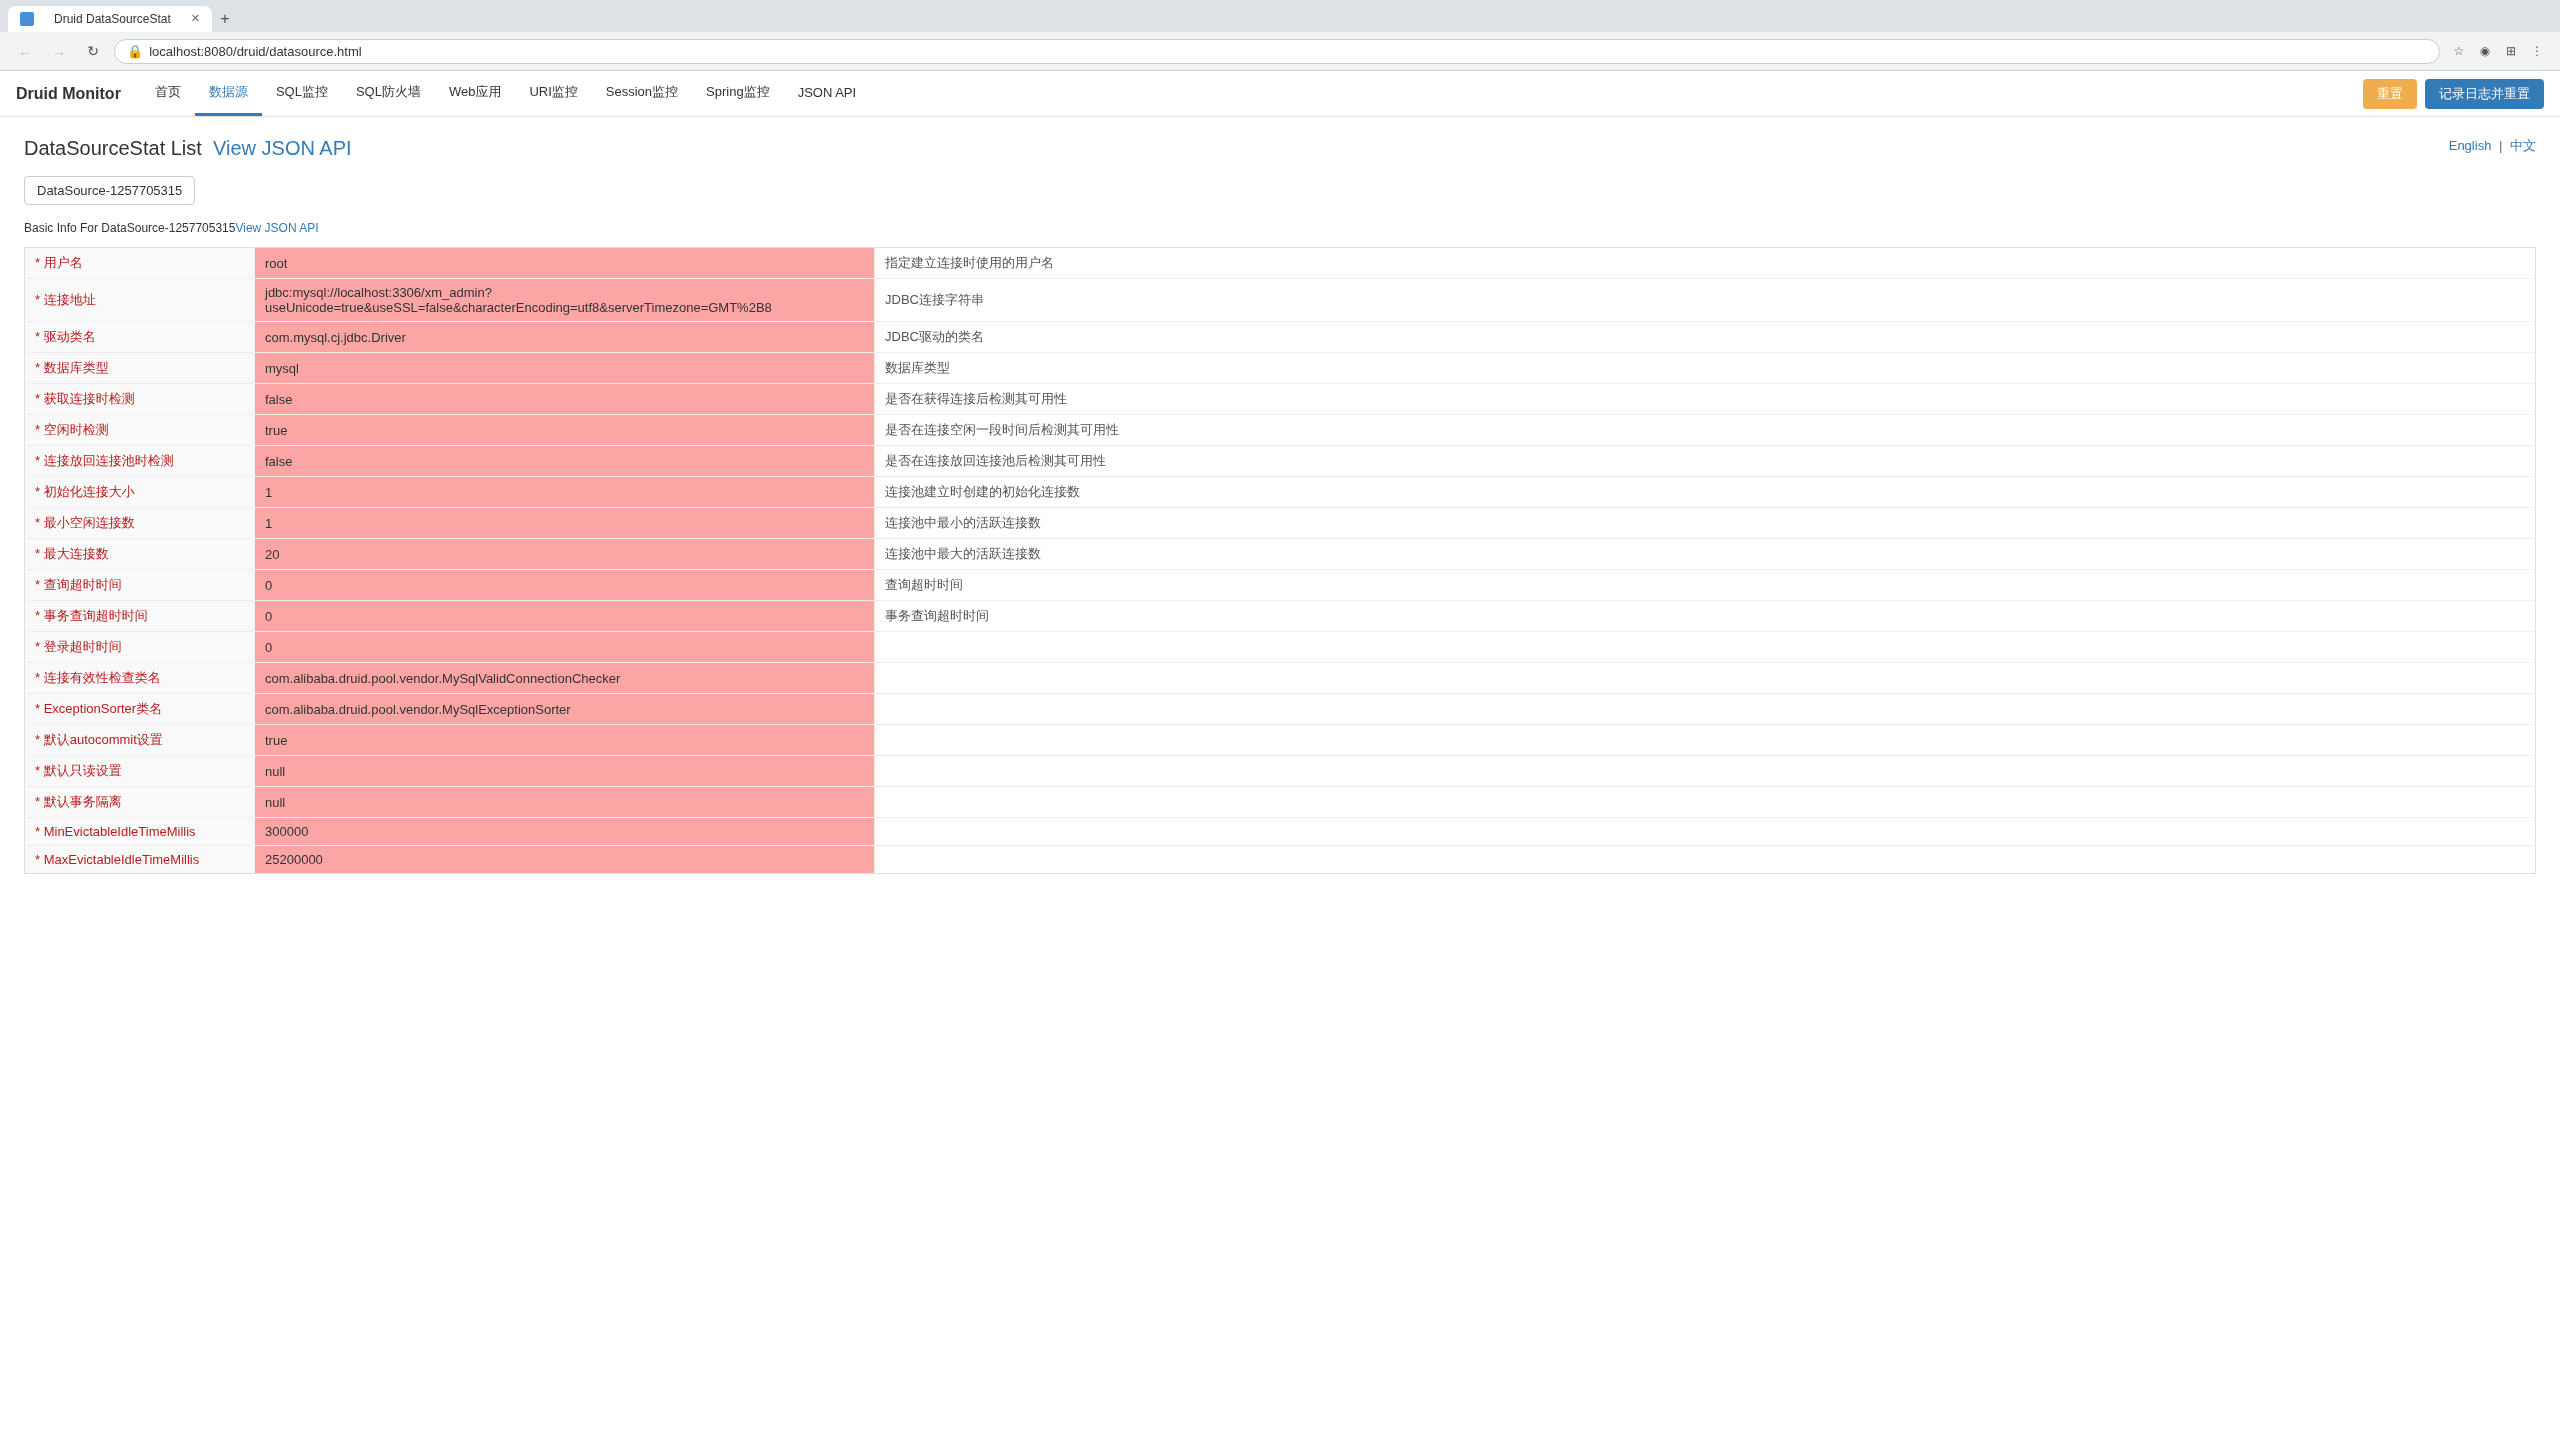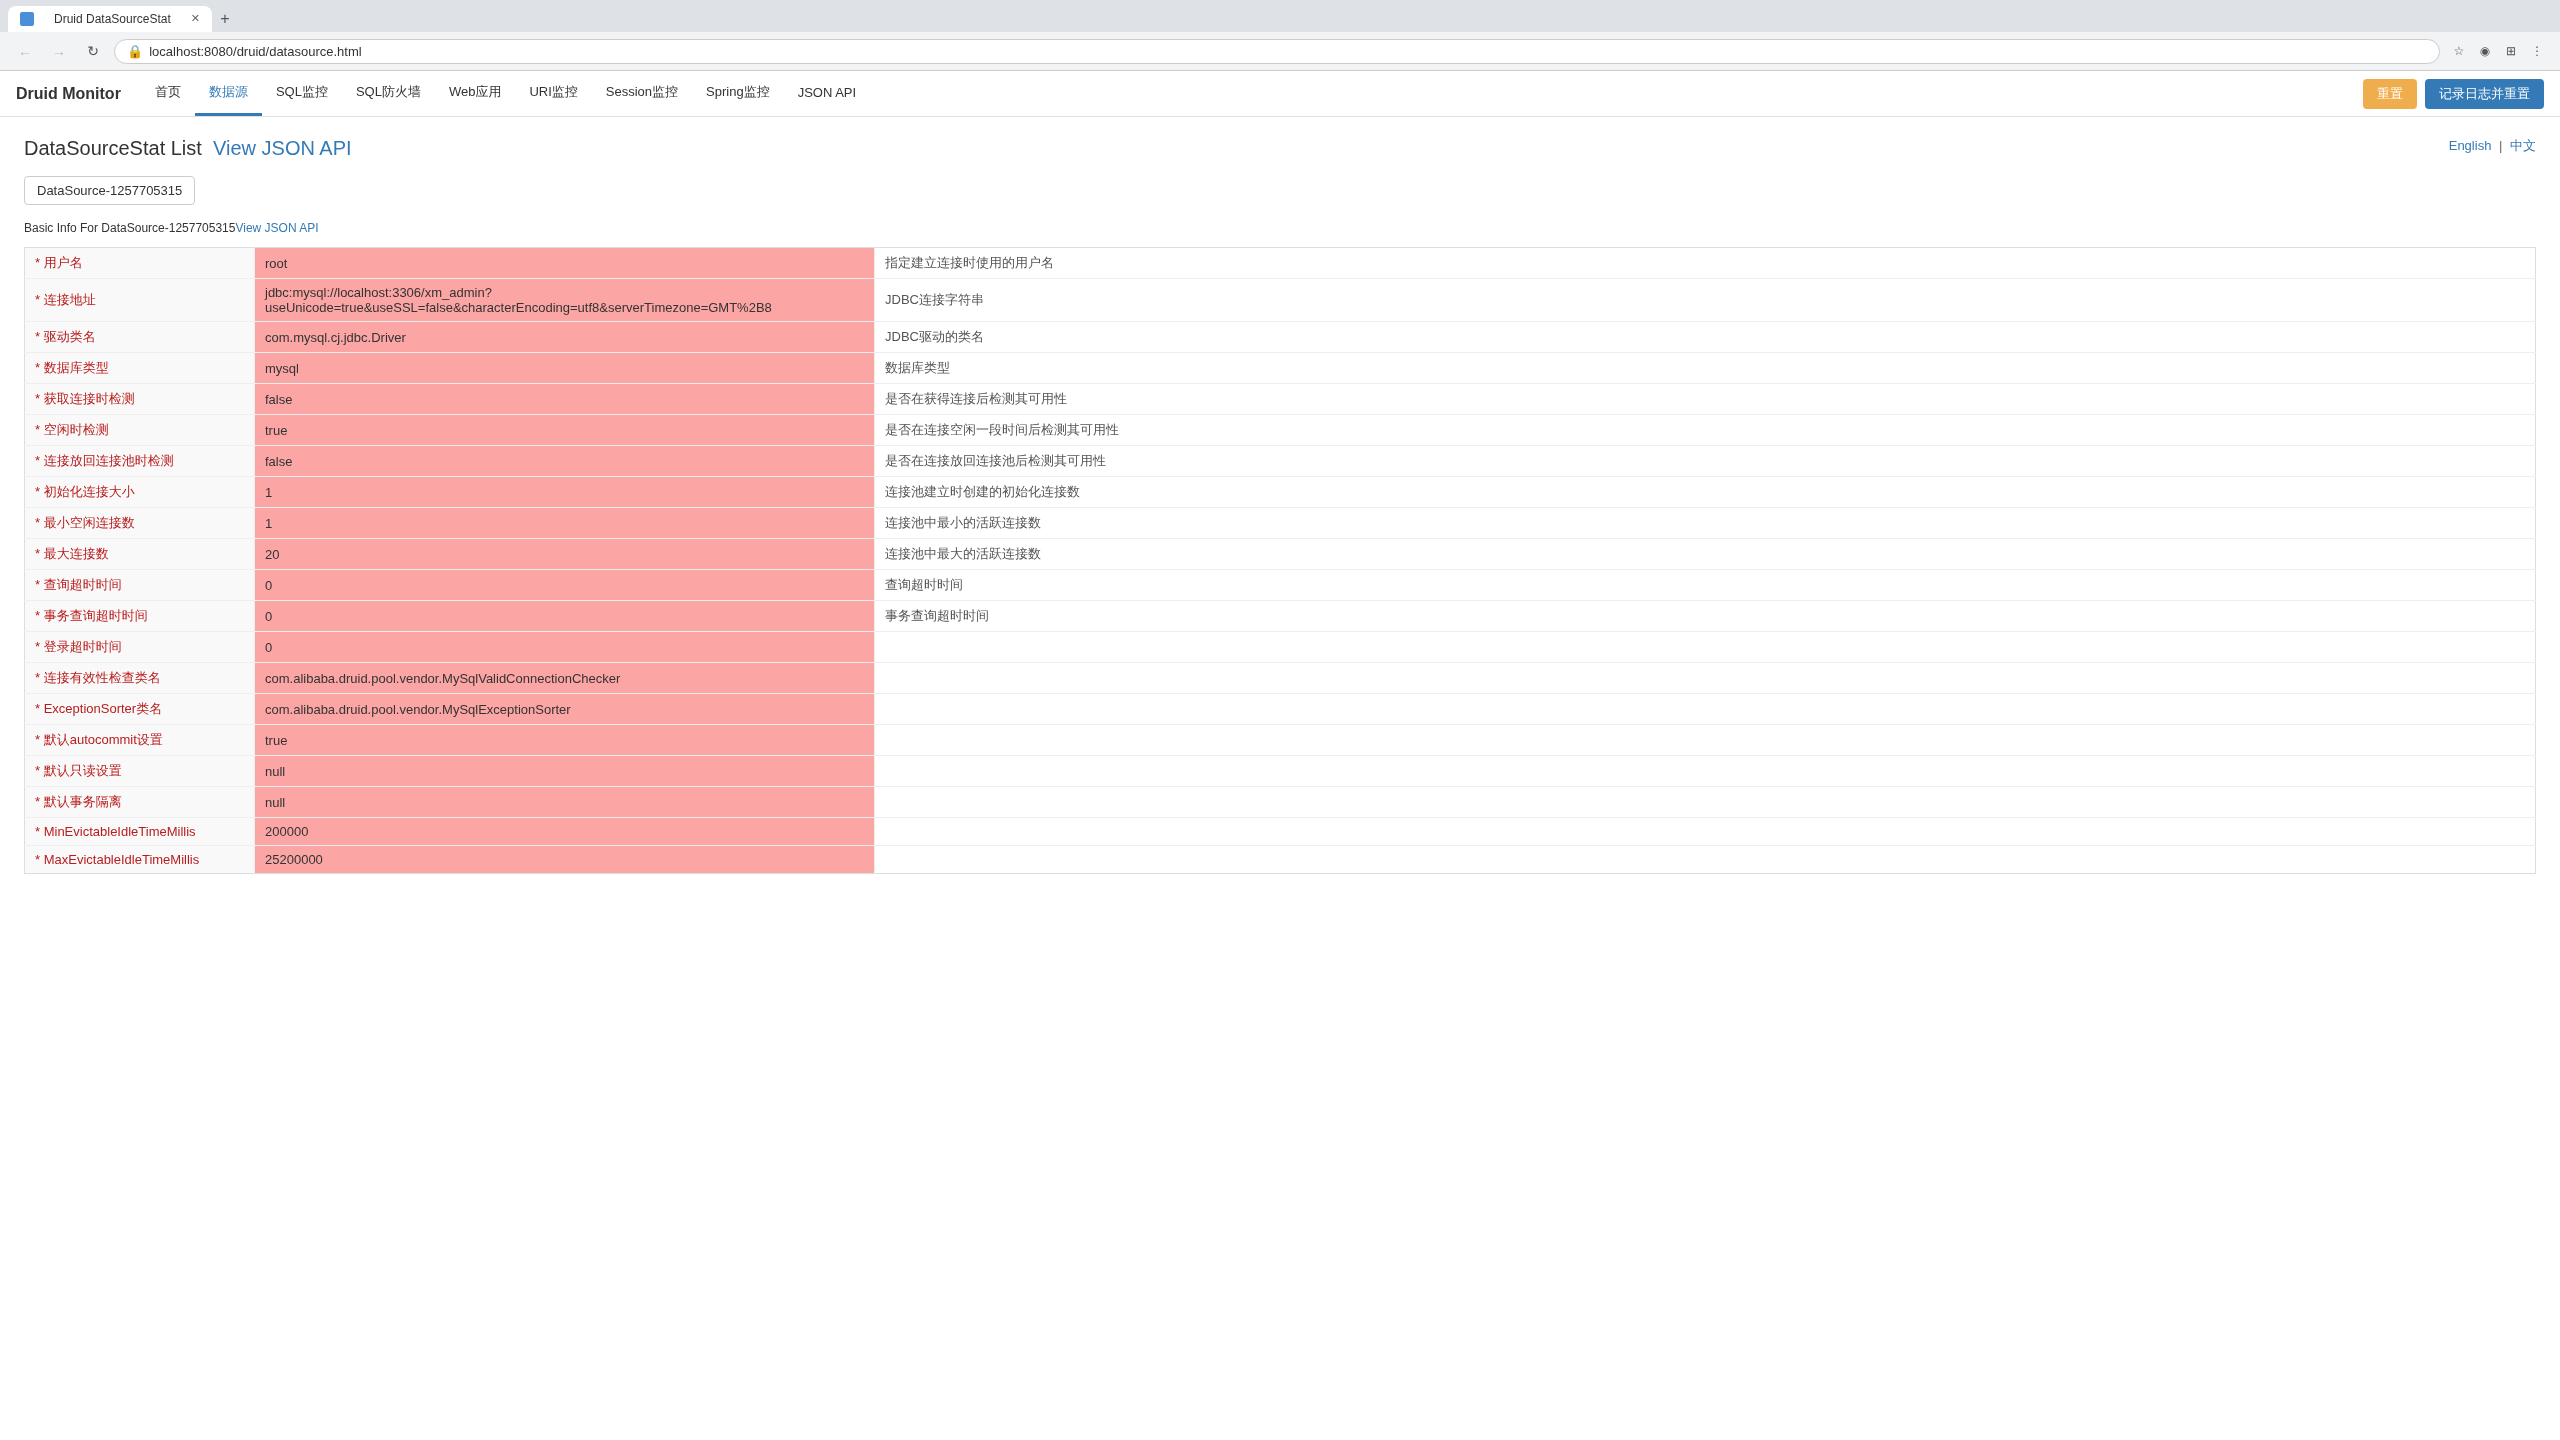--- a/index.html
+++ b/index.html
@@ -399,21 +399,21 @@
     <td>null</td>
     <td></td>
   </tr>
         <tr>
     <td>* 默认事务隔离</td>
     <td>null</td>
     <td></td>
   </tr>
         <tr>
     <td>* MinEvictableIdleTimeMillis</td>
-    <td>200000</td>
+    <td>300000</td>
     <td></td>
   </tr>
         <tr>
     <td>* MaxEvictableIdleTimeMillis</td>
     <td>25200000</td>
     <td></td>
   </tr>
       </tbody>
   </table>
 </div>

